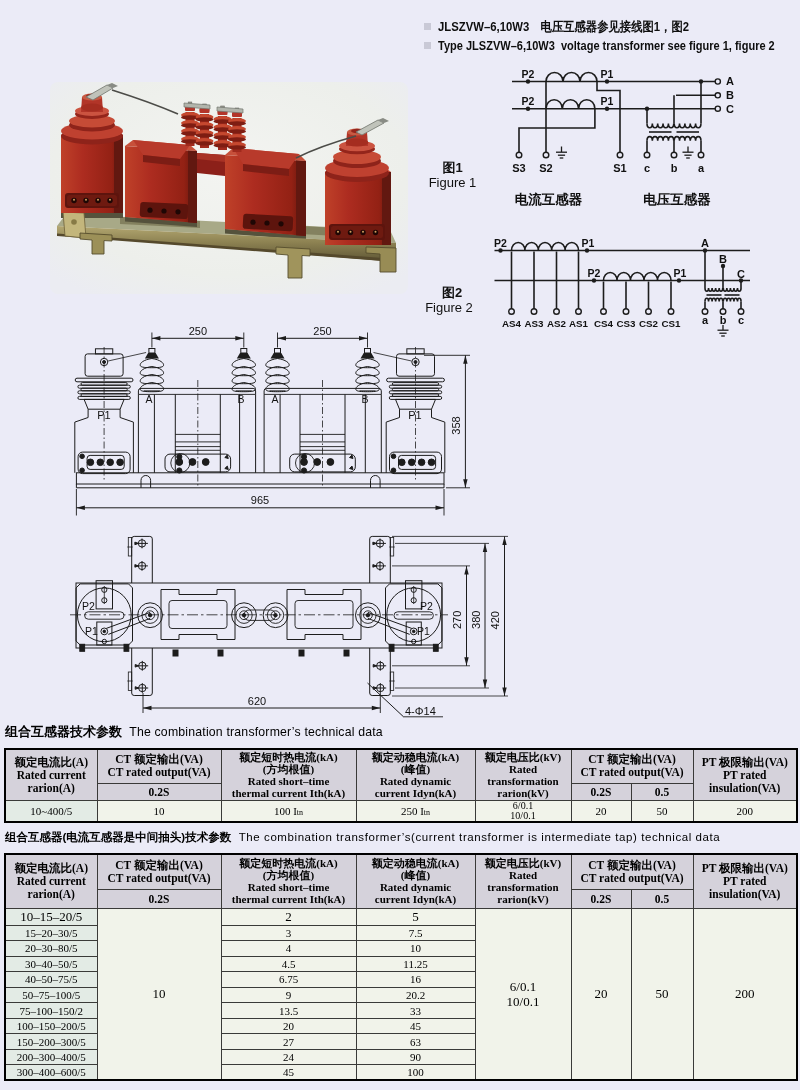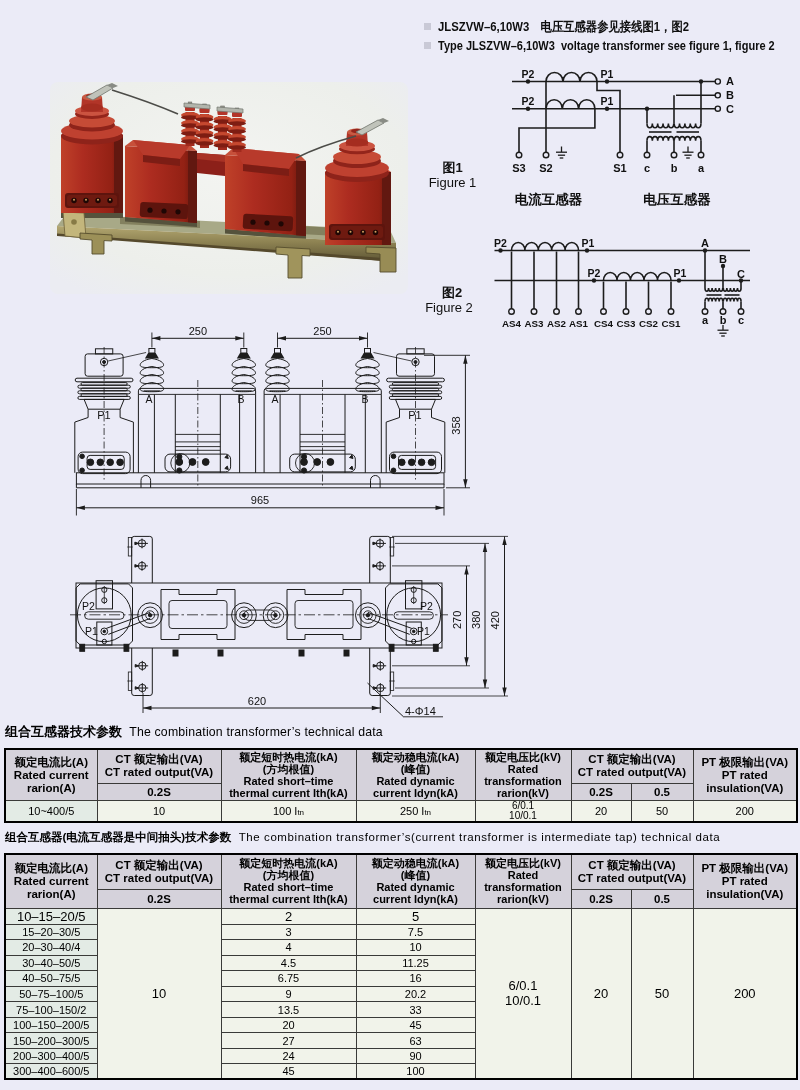--- a/index.html
+++ b/index.html
@@ -2,21 +2,21 @@
 <html><head><meta charset="utf-8">
 <style>
 * { margin:0; padding:0; box-sizing:border-box; }
 html,body { width:800px; height:1090px; }
 body { background:#ebebf7; font-family:"Liberation Sans",sans-serif; position:relative; overflow:hidden; }
 svg text { font-family:"Liberation Sans",sans-serif; }
 .blt { display:inline-block; width:7px; height:7px; background:#c9c9d6; margin-right:7px; vertical-align:1px; }
 .cap { position:absolute; color:#000; white-space:nowrap; }
 
 table.t { border-collapse:collapse; table-layout:fixed; position:absolute; left:4px;
-  font-family:Liberation Sans, sans-serif; }
+  font-family:Liberation Serif, serif; }
 table.t td { border:1px solid #3a3a38; text-align:center; vertical-align:middle;
   padding:0; overflow:hidden; }
 table.t .hd { background:#d5d2db; font-weight:bold; }
 table.t .g  { background:#e3ebe5; }
 table.t .c  { background:#f1f3ea; }
 
 </style></head>
 <body>
 <svg style="position:absolute;left:0;top:0" width="800" height="330" viewBox="0 0 800 330">
 <defs>
@@ -697,21 +697,21 @@
 <td class="c" rowspan="11">20</td>
 <td class="c" rowspan="11">50</td>
 <td class="c" rowspan="11">200</td>
 </tr>
 <tr style="height:15.55px;font-size:11px;">
 <td class="g">15–20–30/5</td>
 <td class="c">3</td>
         <td class="c">7.5</td>
 </tr>
 <tr style="height:15.55px;font-size:11px;">
-<td class="g">20–30–40/4</td>
+<td class="g">20–30–80/5</td>
 <td class="c">4</td>
         <td class="c">10</td>
 </tr>
 <tr style="height:15.55px;font-size:11px;">
 <td class="g">30–40–50/5</td>
 <td class="c">4.5</td>
         <td class="c">11.25</td>
 </tr>
 <tr style="height:15.55px;font-size:11px;">
 <td class="g">40–50–75/5</td>

